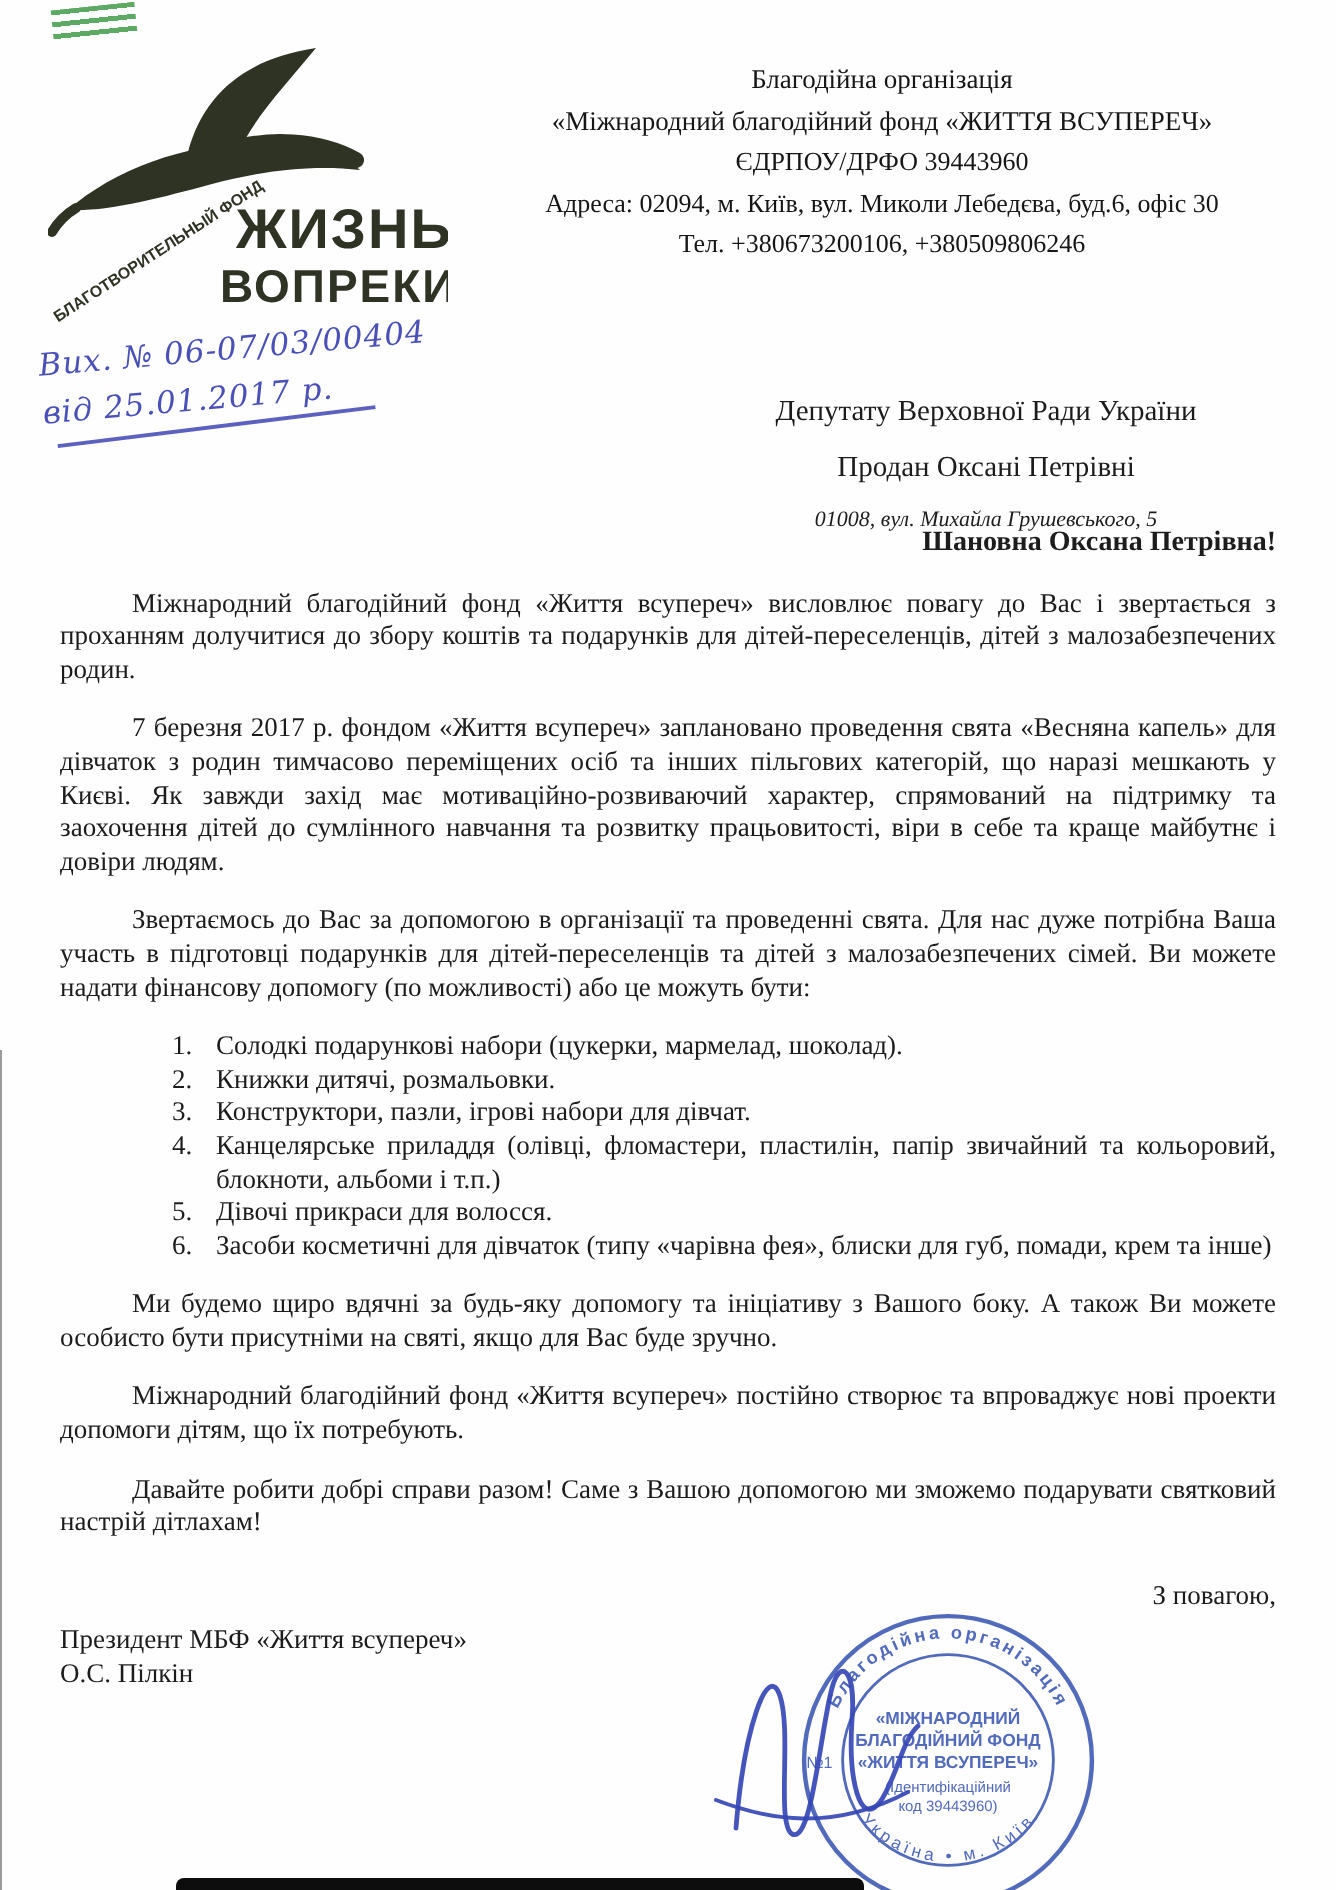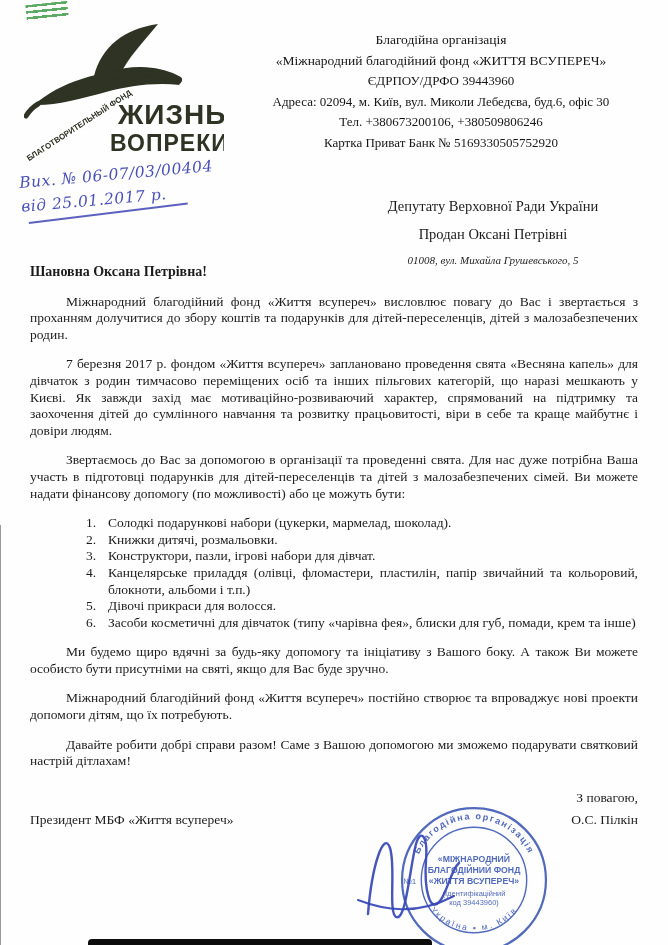--- a/index.html
+++ b/index.html
@@ -48,28 +48,28 @@
     position:absolute; left:340px; top:192px; width:306px;
     text-align:center; font-size:14.5px; line-height:28px;
   }
   .recipient .addr { font-style:italic; font-size:11px; line-height:24px; }
 
   
   .body {
     position:absolute; left:30px; top:264px; width:608px;
     font-size:13.5px; line-height:16.6px; text-align:justify;
   }
-  .salutation { text-align:left; font-weight:bold; font-size:14px; margin:0 0 13px 0; }
+  .salutation { text-align:right; font-weight:bold; font-size:14px; margin:0 0 13px 0; }
   .p { text-indent:36px; margin:0 0 13px 0; }
   .list { margin:1px 0 13px 56px; }
   .li { display:flex; }
   .li .num { flex:none; width:22px; }
   .li .txt { flex:1; text-align:justify; }
   .signoff { margin:20px 0 6px 65px; text-align:right; }
-  .signer-row { display:flex; justify-content:space-between; text-align:left; }
+  .signer-row { display:flex; justify-content:space-between; text-align:left;flex-direction:column; }
 
   
   .stamp-wrap { position:absolute; left:398px; top:804px; width:152px; height:152px; opacity:.88; }
   .stamp-stroke { stroke:#3a56b4; fill:none; }
   .stamp-text { fill:#3a56b4; font-family:"Liberation Sans", sans-serif; }
   .sig-wrap { position:absolute; left:350px; top:804px; width:160px; height:132px; }
   .sig-stroke { stroke:#3547b5; fill:none; stroke-linecap:round; opacity:.92; }
 
   
   .scan-bar {
@@ -97,21 +97,20 @@
       <text class="logo-tag logo-ink" font-size="8" transform="rotate(-33 10 138)" x="4" y="138">БЛАГОТВОРИТЕЛЬНЫЙ ФОНД</text>
     </svg>
   </div>
 
   <div class="org-info">
     <div class="l0">Благодійна організація</div>
     <div class="l1">«Міжнародний благодійний фонд «ЖИТТЯ ВСУПЕРЕЧ»</div>
     <div>ЄДРПОУ/ДРФО 39443960</div>
     <div>Адреса: 02094, м. Київ, вул. Миколи Лебедєва, буд.6, офіс 30</div>
     <div>Тел. +380673200106, +380509806246</div>
-    <div>Картка Приват Банк № 5169330505752920</div>
   </div>
 
   <div class="hw-note">
     <div>Вих. № 06-07/03/00404</div>
     <div>від 25.01.2017 р.</div>
     <div class="hw-underline"></div>
   </div>
 
   <div class="recipient">
     <div>Депутату Верховної Ради України</div>

